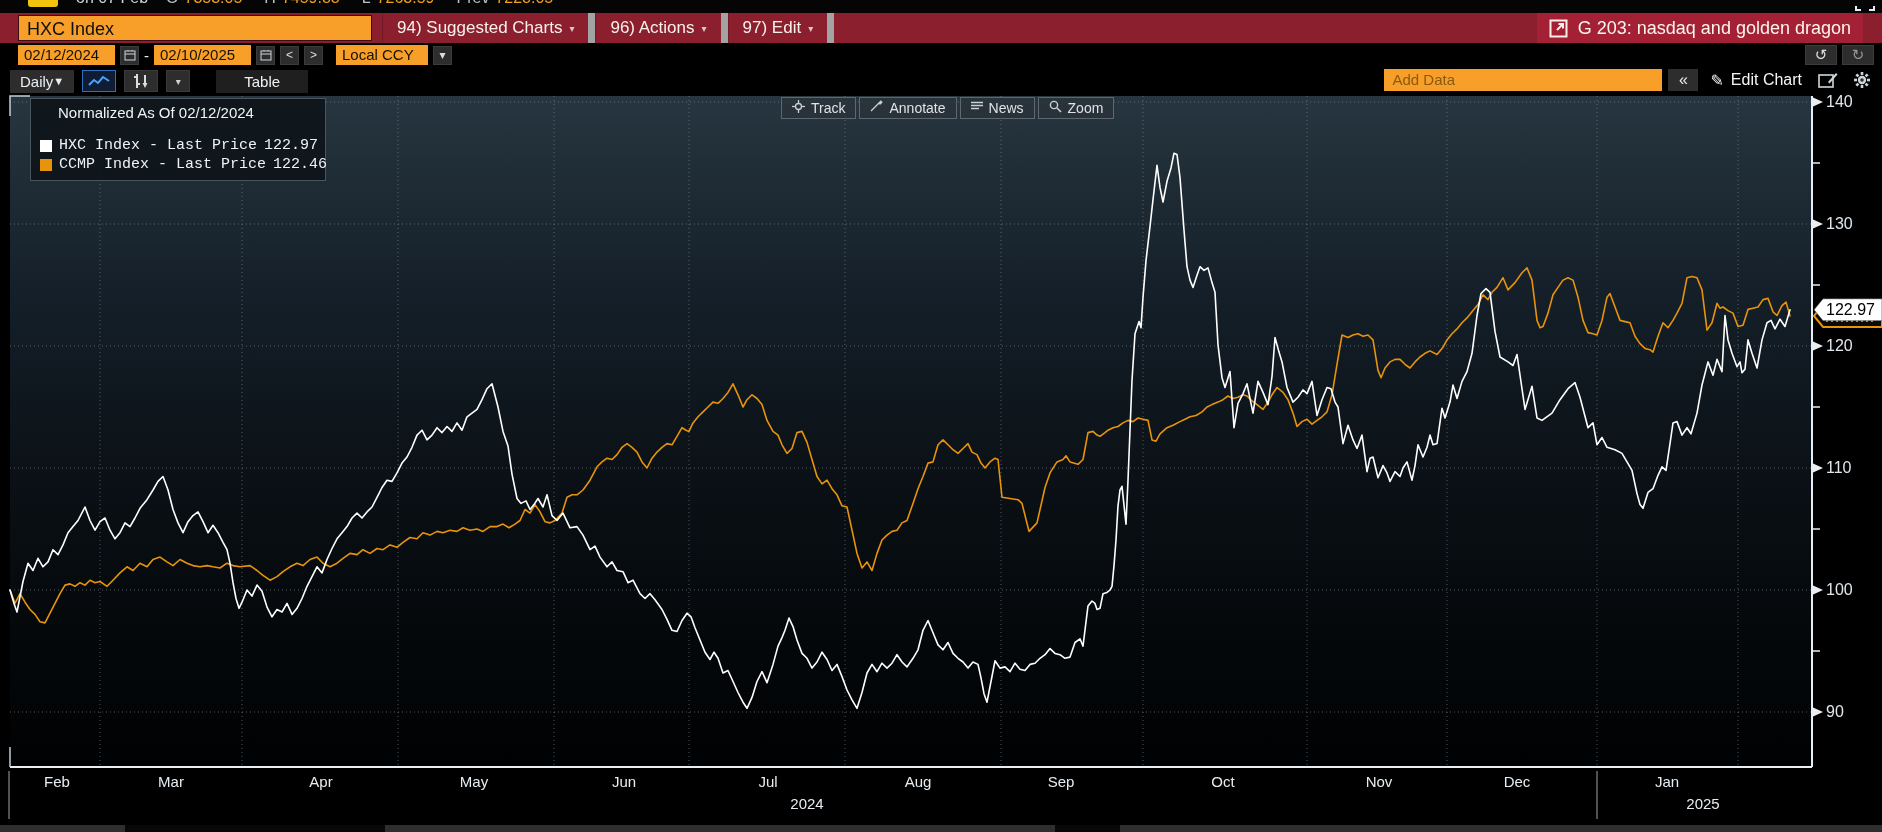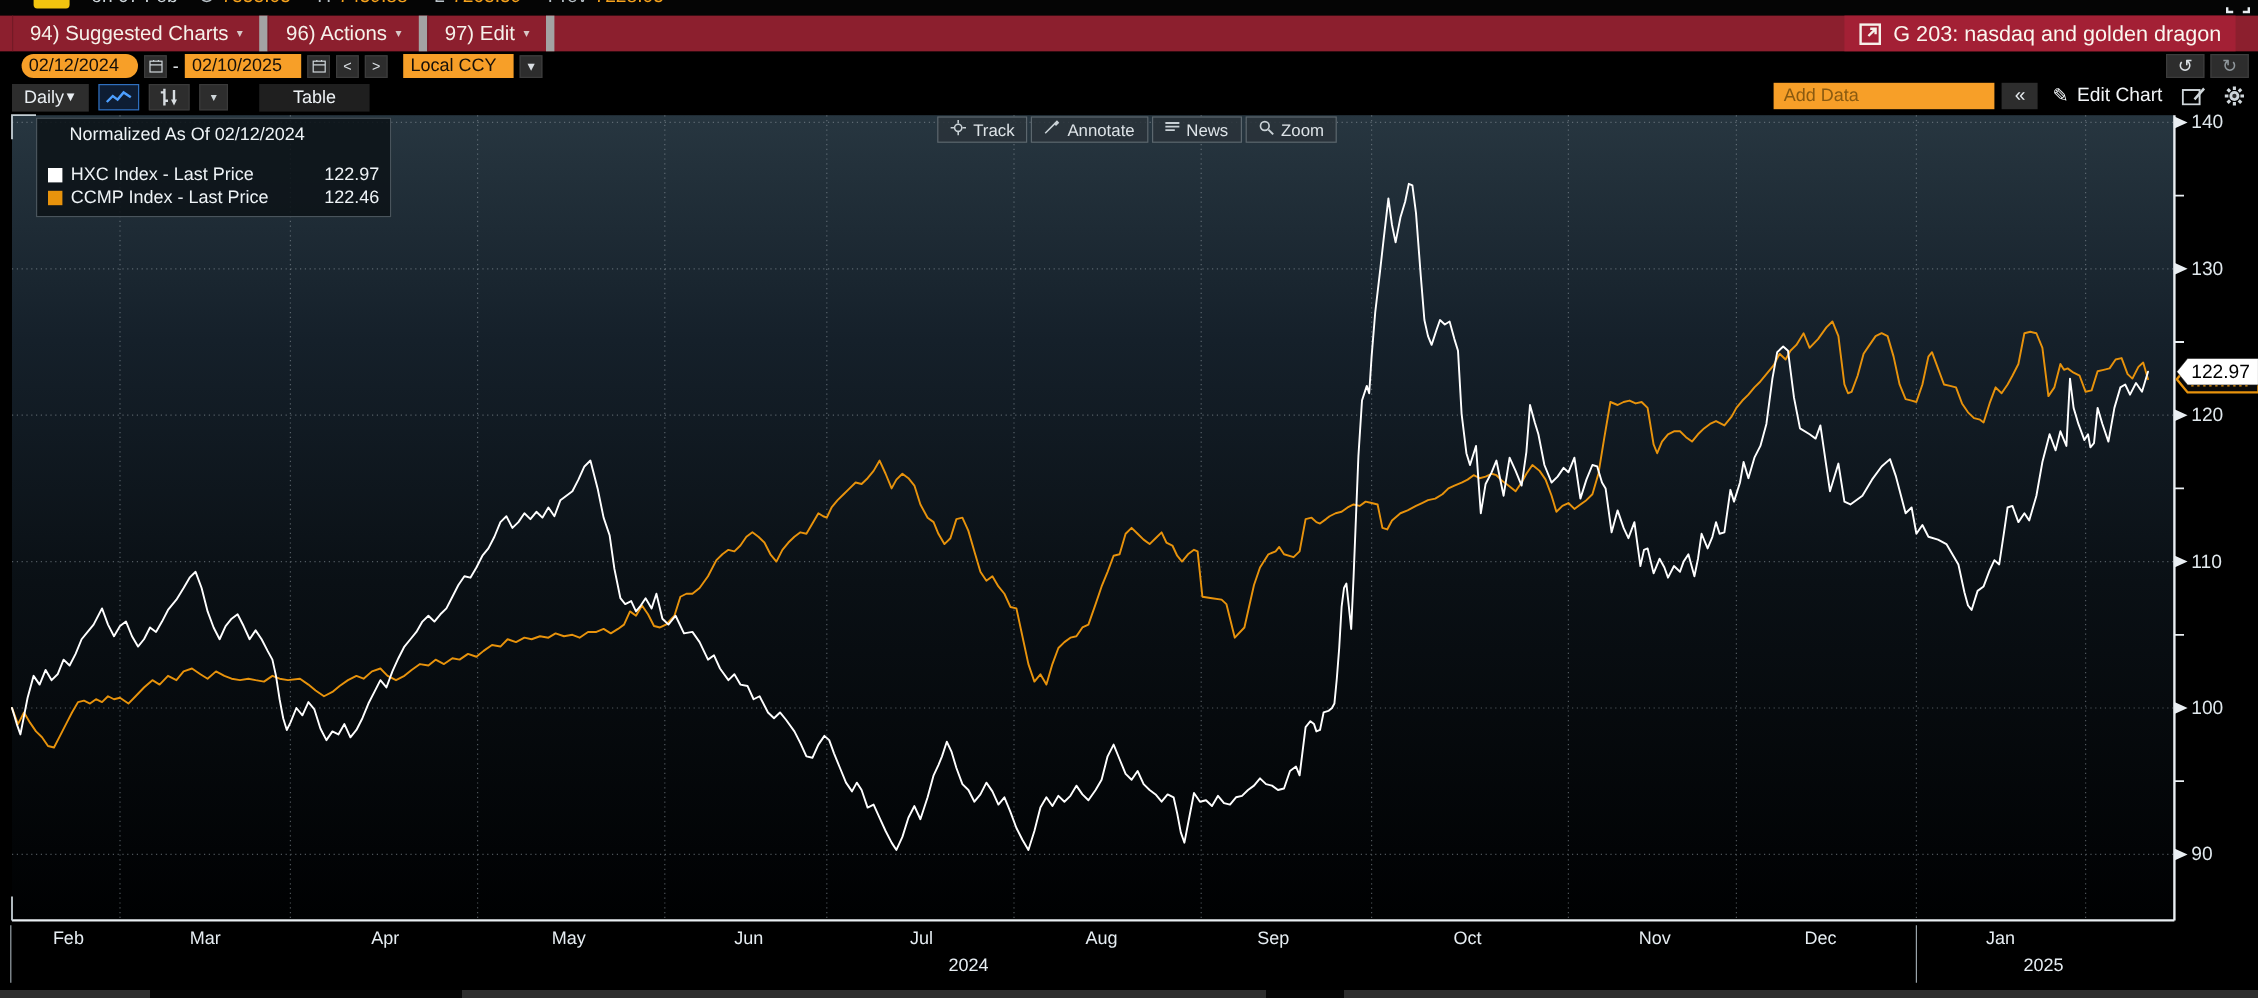--- a/index.html
+++ b/index.html
@@ -20,48 +20,48 @@
   
   .fnbar { position:absolute; left:0; top:13px; width:1882px; height:30px; background:#8c1f2e; display:flex; align-items:center; }
   .sec-box { margin-left:18px; width:354px; height:26px; background:#f79f28; color:#101010; font-size:18px; line-height:26px; padding:0 8px; border:1px solid #3a0d14; }
   .menu-item { height:30px; display:flex; align-items:center; gap:7px; padding:0 14px; color:#f6f1ea; font-size:17px; border-left:1px solid #741a26; border-right:7px solid #a3a3a3; cursor:default; }
   .menu-caret { color:#d8c7c7; font-size:10px; }
   .fn-title-wrap { position:absolute; right:19px; top:0; height:30px; background:#a32035; display:flex; align-items:center; gap:10px; padding:0 12px; }
   .fn-title { color:#faf6ee; font-size:18px; white-space:nowrap; }
   
   .rangebar { position:absolute; left:0; top:43px; width:1882px; height:24px; background:#000; display:flex; align-items:center; gap:5px; }
   .obox { background:#f79f28; color:#15100a; font-size:15px; height:20px; line-height:20px; padding:0 6px; }
-  .date-box { margin-left:18px; width:97px;border-radius:10px; }
+  .date-box { margin-left:18px; width:97px; }
   .date-box2 { width:97px; }
   .sq-btn { width:19px; height:19px; background:#2d2d2d; color:#d9dee2; display:flex; align-items:center; justify-content:center; font-size:12px; border:1px solid #3c3c3c; }
   .dash { color:#e8edf1; font-size:15px; }
   .ccy-box { width:92px; }
   .range-right { position:absolute; right:8px; top:2px; display:flex; gap:5px; }
   .range-right .sq-btn { width:32px; height:20px; font-size:15px; }
   
   .toolbar { position:absolute; left:0; top:67px; width:1882px; height:28px; background:#000; display:flex; align-items:center; }
   .period { color:#e9eef2; font-size:15px; padding:3px 9px; margin-left:3px; cursor:default; }
   .period.active { background:#1b64d8; color:#fff; }
   .freq { margin-left:10px; background:#2d2d2d; color:#e9eef2; font-size:15px; padding:3px 10px; display:flex; gap:0; align-items:center; }
   .freq .menu-caret{ color:#e9eef2; font-size:11px; }
   .icon-btn { margin-left:8px; width:34px; height:22px; background:#2d2d2d; display:flex; align-items:center; justify-content:center; border:1px solid #3a3a3a; }
   .icon-btn.sel { background:#0e1d33; border:1px solid #2f6fbe; }
   .drop-btn { margin-left:8px; width:24px; height:22px; background:#2d2d2d; color:#cfd6da; font-size:10px; display:flex; align-items:center; justify-content:center; border:1px solid #3a3a3a;}
   .table-btn { margin-left:26px; background:#1f1f1f; color:#eef2f5; font-size:15px; padding:3px 28px; }
   .toolbar-right { position:absolute; right:6px; top:2px; display:flex; align-items:center; gap:6px; }
-  .add-data { width:184px; height:22px; background:#f79f28; color:#8a5a10; font-size:15px; line-height:22px; padding:0 8px; }
+  .add-data { width:278px; height:22px; background:#f79f28; color:#8a5a10; font-size:15px; line-height:22px; padding:0 8px; }
   .chev-btn { width:30px; height:22px; background:#2d2d2d; color:#e8edf1; font-size:16px; display:flex; align-items:center; justify-content:center; }
   .editchart { display:flex; align-items:center; gap:7px; color:#f2f5f7; font-size:16px; padding:0 6px; }
   .tb-ic { width:28px; height:22px; display:flex; align-items:center; justify-content:center; }
   
   .chart-svg { position:absolute; left:0; top:0; }
   
   .legend { position:absolute; left:30px; top:98px; width:296px; background:rgba(13,19,24,0.88); border:1px solid #49545c; padding:5px 9px 7px 9px; font-size:15px; }
   .legend-title { padding-left:18px; color:#eef3f6; margin-bottom:16px; white-space:nowrap; }
-  .legend-row { display:flex; align-items:center; gap:7px; margin-top:2px; white-space:nowrap; }
+  .legend-row { display:flex; align-items:center; gap:7px; margin-top:2px; white-space:nowrap;font-family:Liberation Mono, monospace; }
   .swatch { width:12px; height:12px; flex:none; }
   .legend-label { color:#eef3f6; flex:1; }
   .legend-val { color:#eef3f6; }
   
   .chart-tools { position:absolute; left:781px; top:97px; display:flex; gap:3px; }
   .ctool { display:flex; align-items:flex-start; gap:6px; background:rgba(42,51,58,0.85); border:1px solid #5c676e; color:#dde3e7; font-size:14px; padding:2px 10px; }
   .ctool .glyph { font-size:13px; color:#c9d1d6; }
   
   .bottomstrip { position:absolute; left:0; top:825px; width:1882px; height:7px;
     background:linear-gradient(90deg,#2e2e2e 0 125px,#070707 125px 385px,#2e2e2e 385px 1055px,#070707 1055px 1120px,#2e2e2e 1120px 100%); }
@@ -149,20 +149,21 @@
     <span id="quote-fields"><span style="margin-right: 22px;"><span class="ts-k">O</span><span class="ts-v">7353.05</span></span><span style="margin-right: 22px;"><span class="ts-k">H</span><span class="ts-v">7459.88</span></span><span style="margin-right: 22px;"><span class="ts-k">L</span><span class="ts-v">7263.59</span></span><span style="margin-right: 22px;"><span class="ts-k">Prev</span><span class="ts-v">7228.05</span></span></span>
   </div>
   <svg class="ts-right" width="22" height="18" viewBox="0 0 22 18">
     <g stroke="#e8edf1" stroke-width="2" fill="none">
       <path d="M2,6 V2 H7 M15,2 H20 V6 M20,12 V16 H15 M7,16 H2 V12"></path>
     </g>
   </svg>
 </div>
 
 <div class="fnbar">
+  <div class="sec-box">HXC Index</div>
   <div id="fn-menus" style="display:flex; margin-left:10px;">
       <div class="menu-item">
         <span>94) Suggested Charts</span>
         <span class="menu-caret">▾</span>
       </div>
       <div class="menu-item">
         <span>96) Actions</span>
         <span class="menu-caret">▾</span>
       </div>
       <div class="menu-item">

